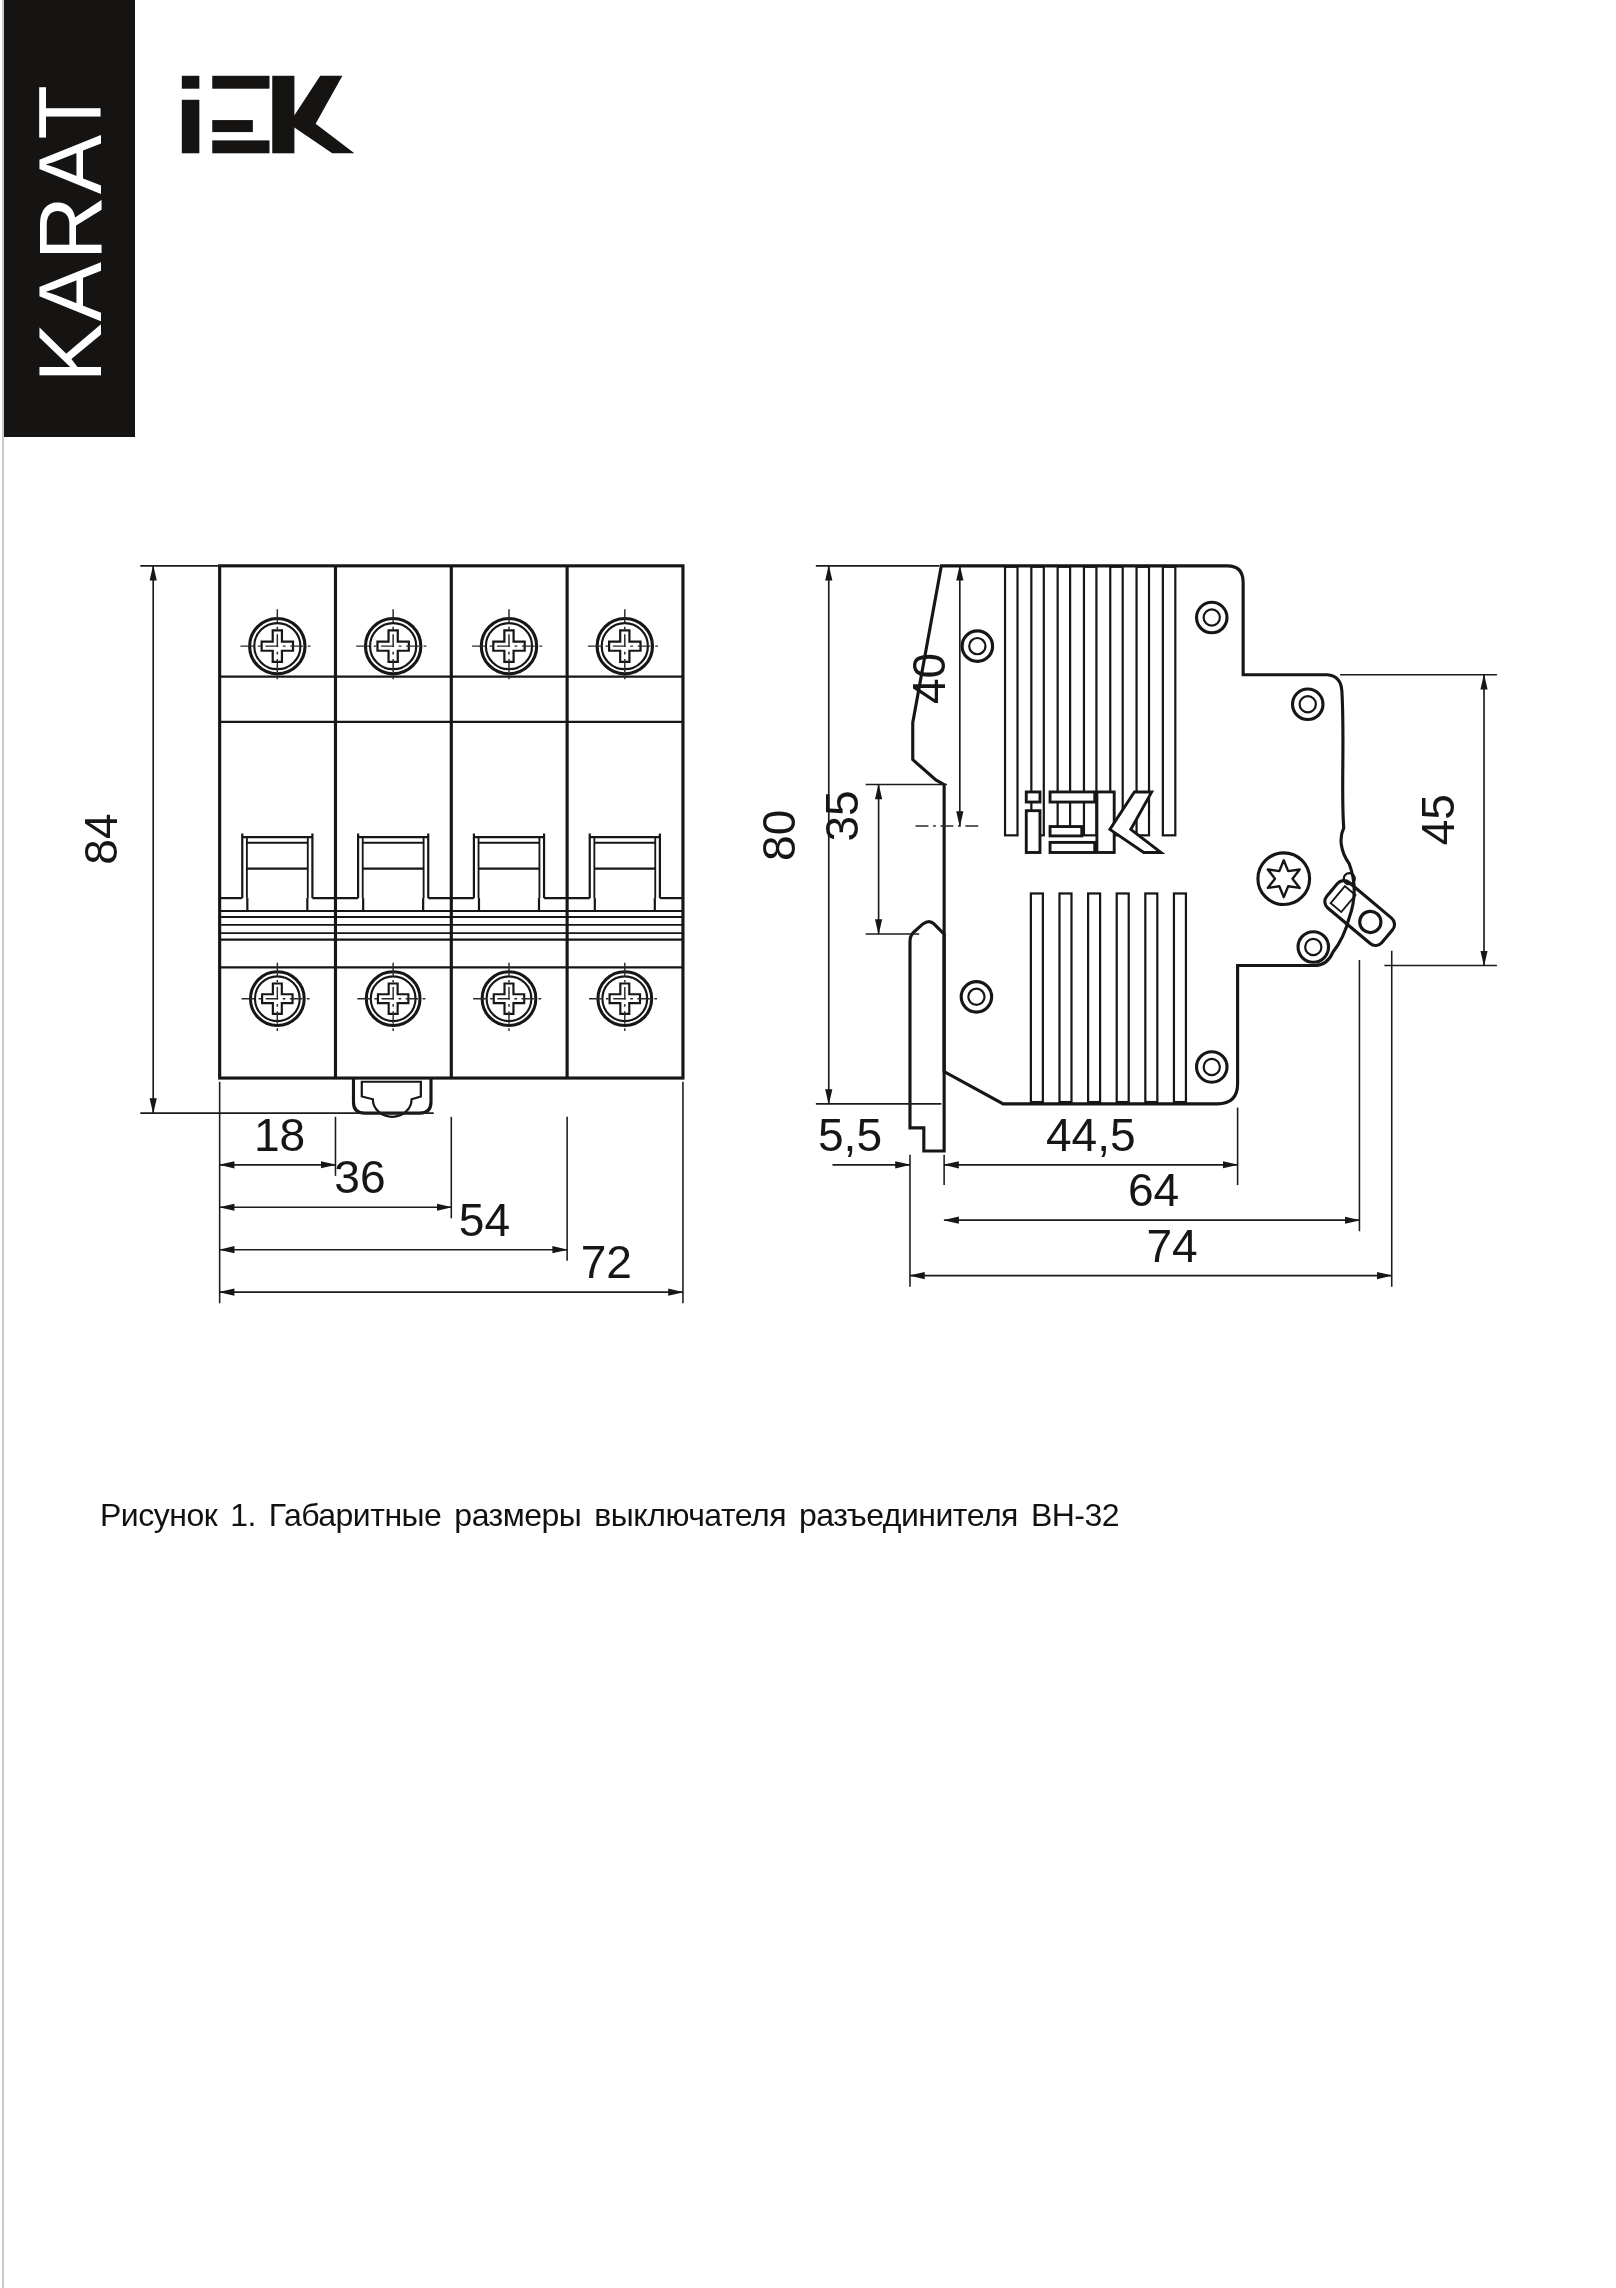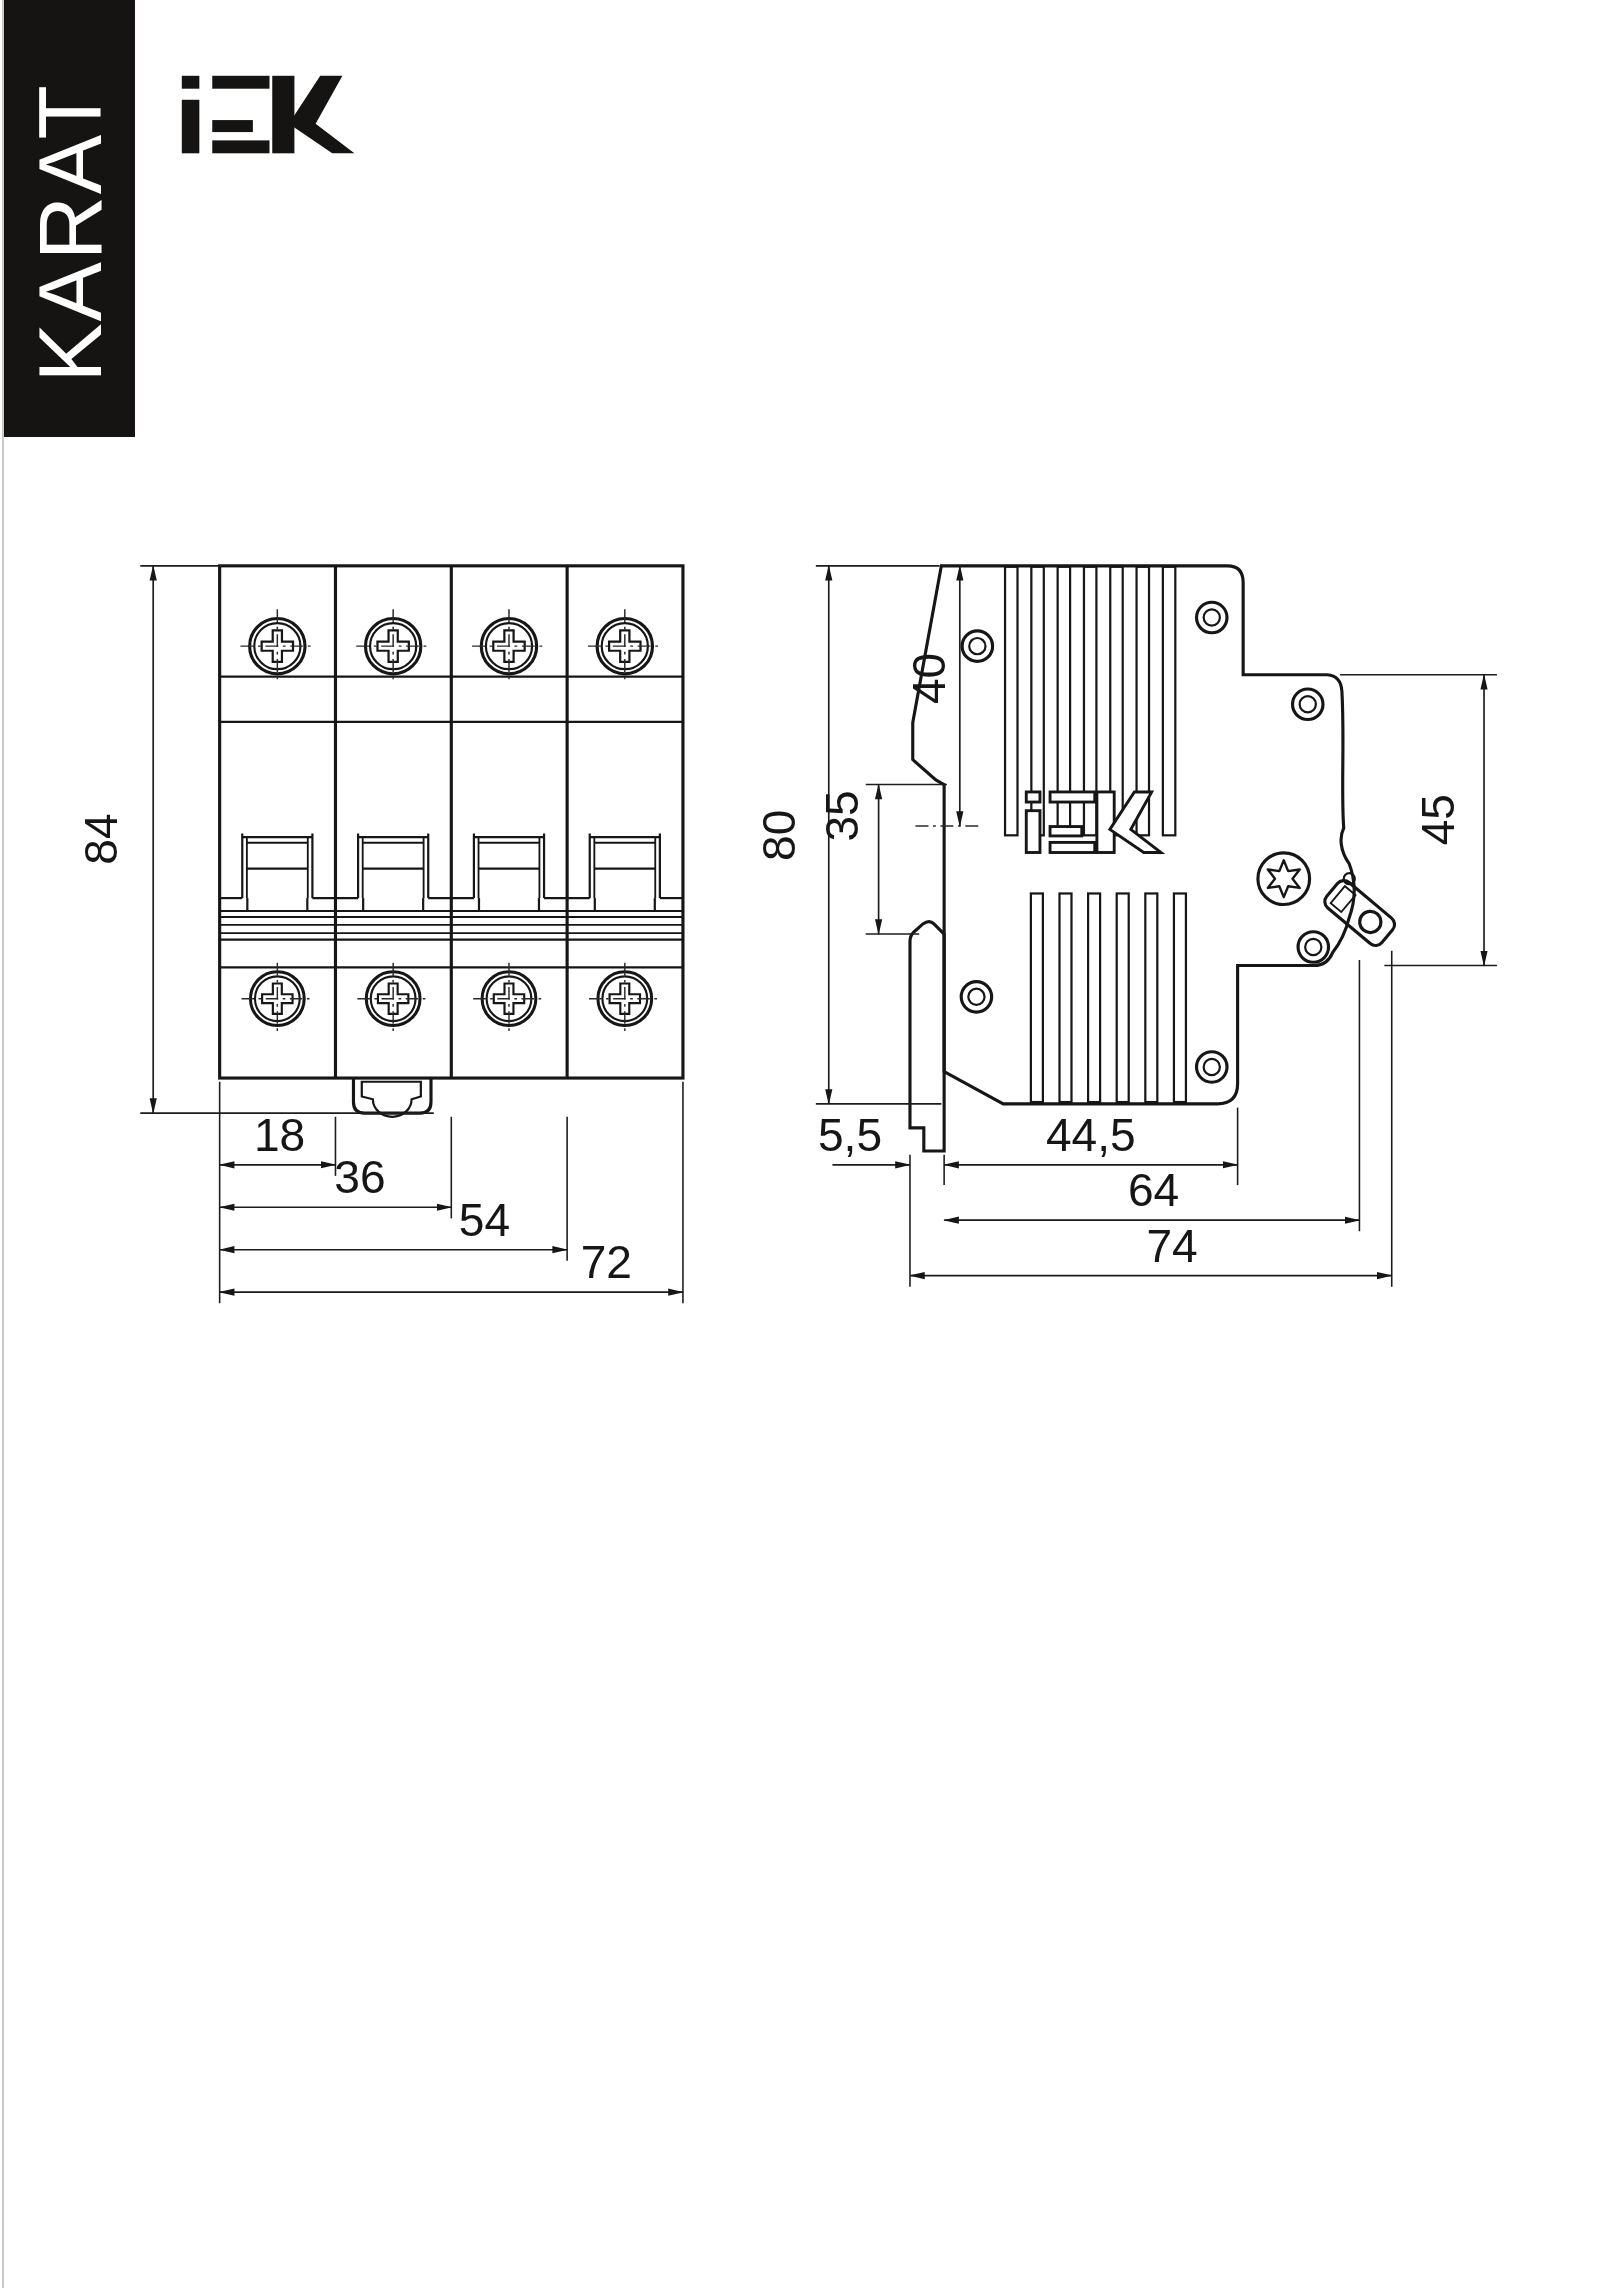--- a/index.html
+++ b/index.html
@@ -267,14 +267,15 @@
       <text x="1182" y="1247" text-anchor="middle">44,5</text>
 
       <line x1="1023" y1="1322" x2="1473" y2="1322" class="dim" marker-start="url(#as)" marker-end="url(#ae)"></line>
       <text x="1250" y="1307" text-anchor="middle">64</text>
 
       <line x1="986" y1="1382" x2="1508" y2="1382" class="dim" marker-start="url(#as)" marker-end="url(#ae)"></line>
       <text x="1270" y="1367" text-anchor="middle">74</text>
     </g>
   </svg>
 
+  <div id="caption">Рисунок 1. Габаритные размеры выключателя разъединителя ВН-32</div>
 </div>
 
 
 </body></html>

